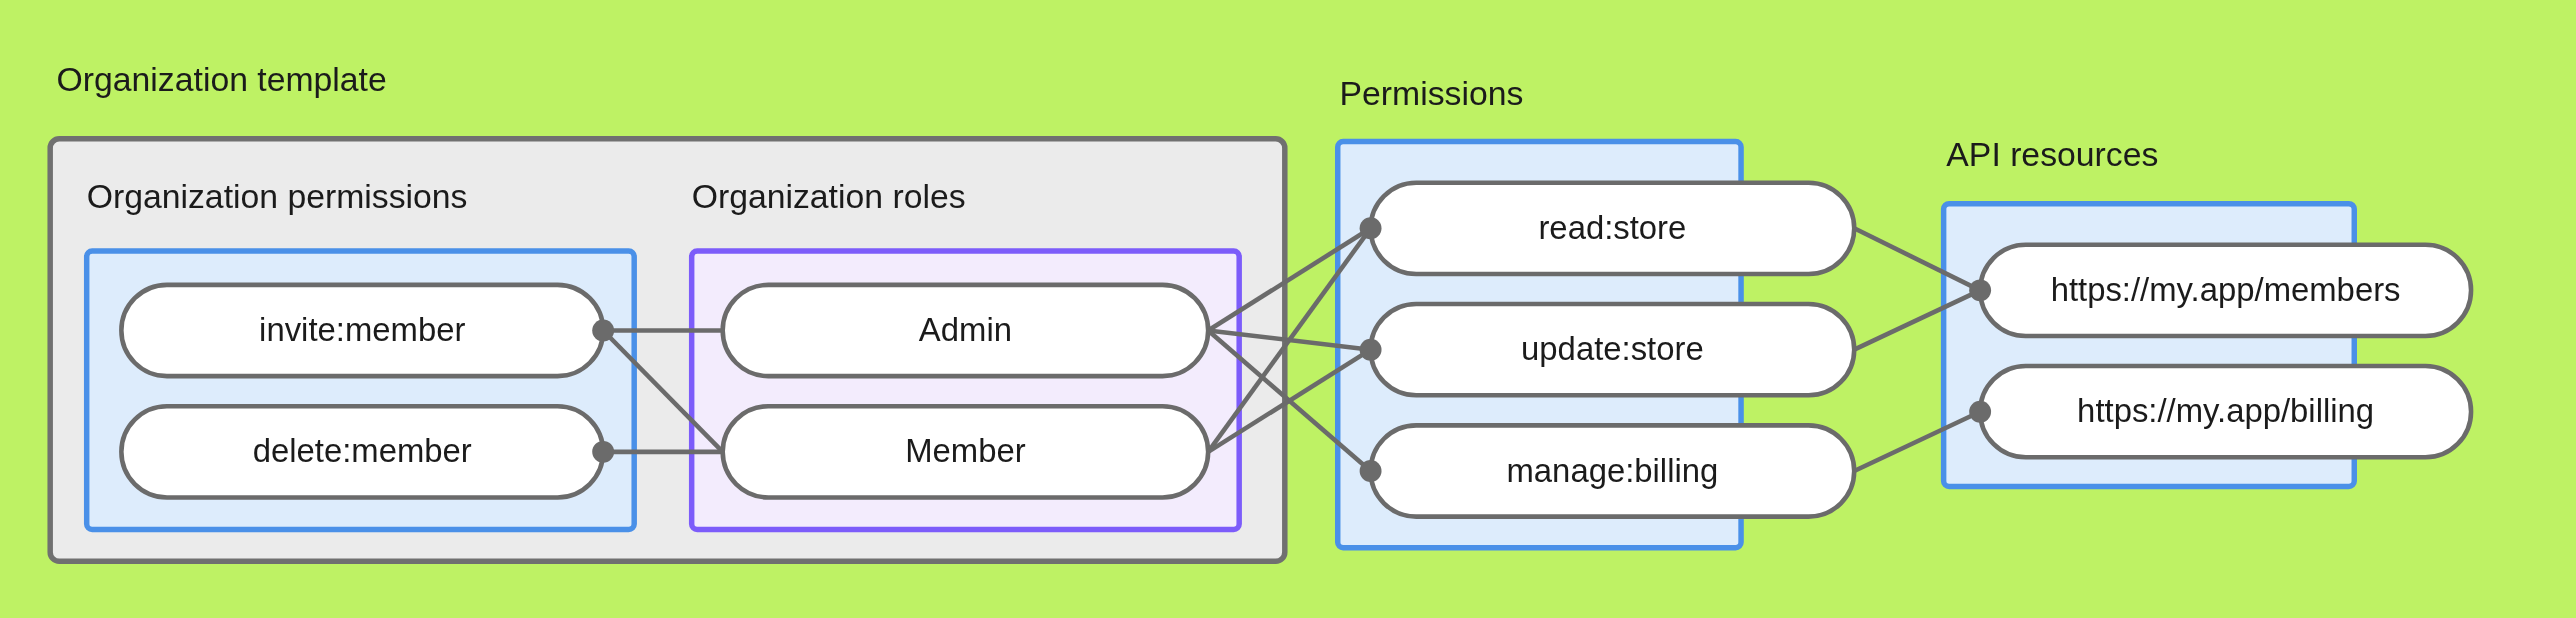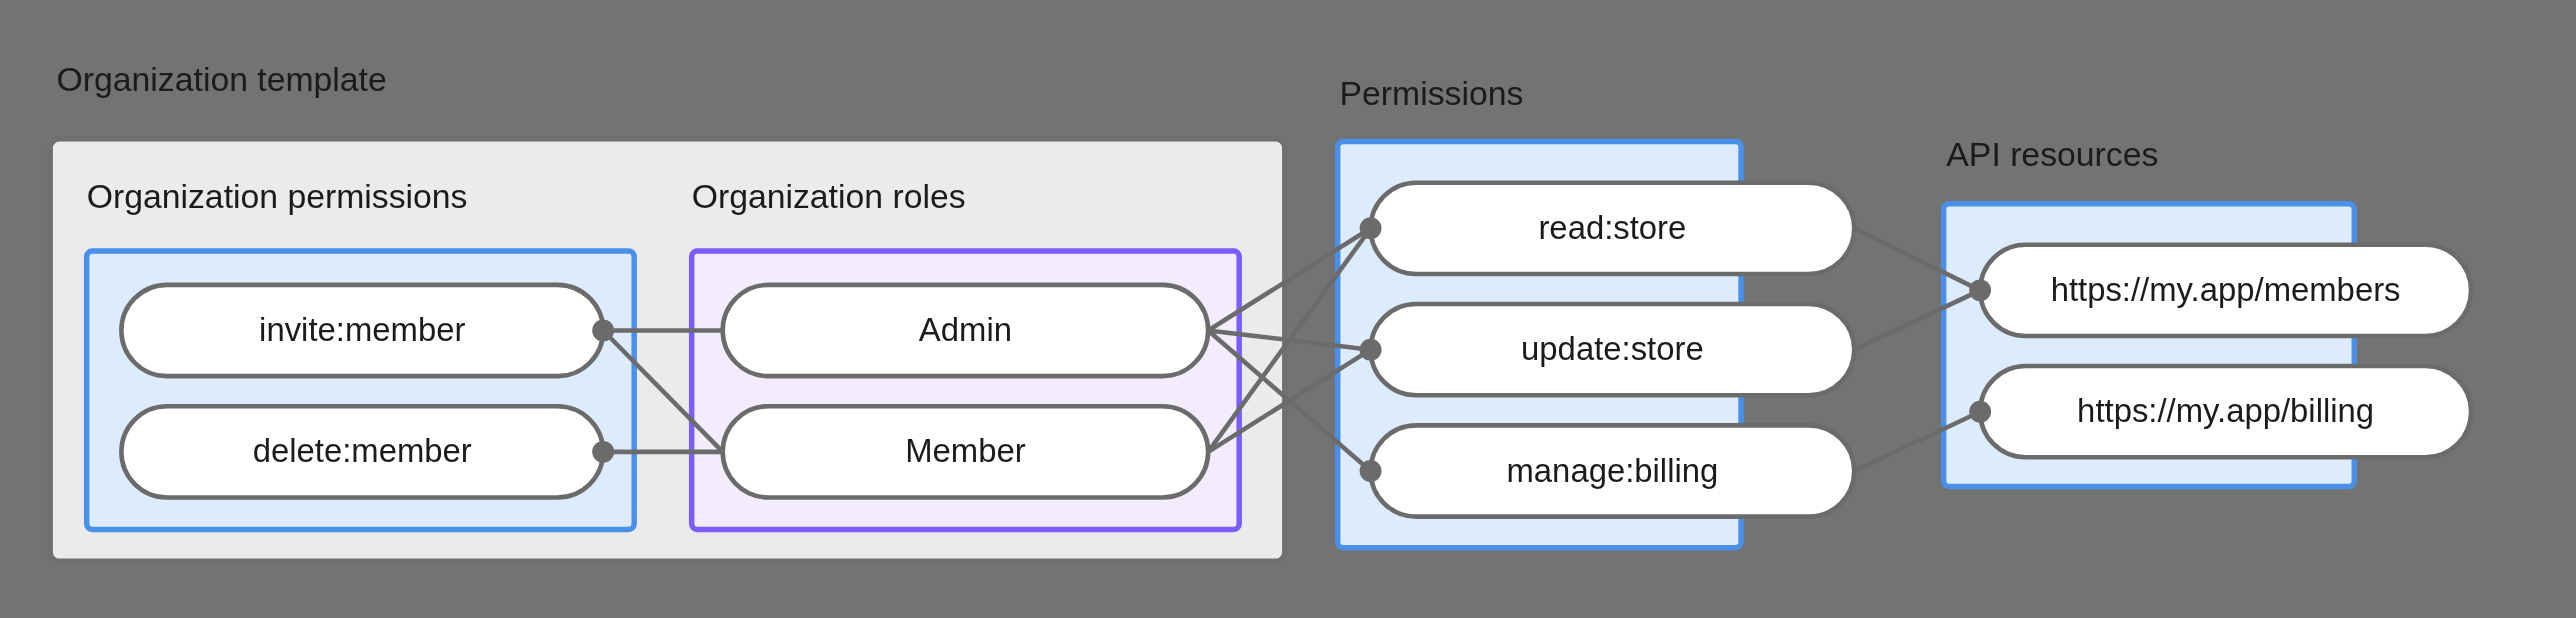--- a/index.html
+++ b/index.html
@@ -10,21 +10,21 @@
   body {
     width: 2576px;
     height: 619px;
     font-family: "Liberation Sans", sans-serif;
     overflow: hidden;
   }
   #diagram-root {
     position: relative;
     width: 2576px;
     height: 619px;
-    background: #737373;
+    background: #bef264;
   }
   svg.diagram-canvas {
     position: absolute;
     top: 0;
     left: 0;
     width: 2576px;
     height: 619px;
   }
   .group-title {
     font-size: 37px;

